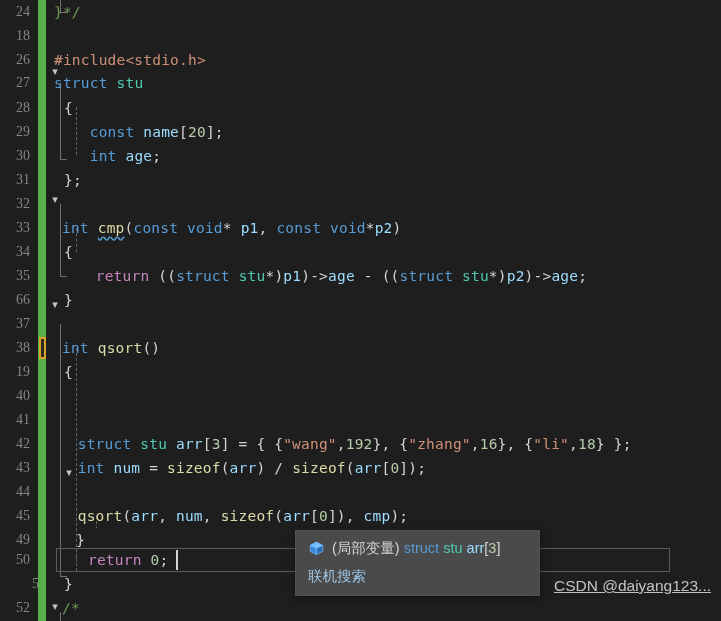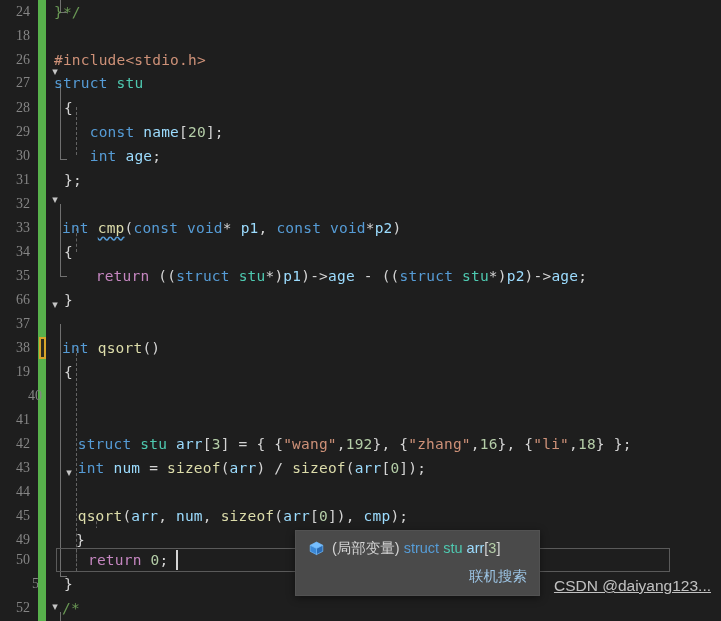--- a/index.html
+++ b/index.html
@@ -156,21 +156,20 @@
   .tt-kw   { color: #569cd6; }
   .tt-type { color: #4ec9b0; }
   .tt-var  { color: #9cdcfe; }
   .tt-num  { color: #b5cea8; }
   .tt-pun  { color: #d4d4d4; }
   .tt-link {
     margin-top: 9px;
     color: #9cc4e4;
     font-size: 14.5px;
     cursor: pointer;
-    text-align: right;
   }
 
   
   .watermark {
     position: absolute;
     color: #e5e5e5;
     opacity: 0.82;
     font-family: "Liberation Sans", sans-serif;
     font-size: 15.5px;
     white-space: nowrap;
@@ -291,21 +290,21 @@
     <div class="row" style="top:336px; position:absolute;">
       <span class="lno">38</span>
       <span class="code" style="left:62px;"><span class="kw">int</span> <span class="fn">qsort</span><span class="pun">()</span></span>
     </div>
 
     <div class="row" style="top:360px; position:absolute;">
       <span class="lno">19</span>
       <span class="code" style="left:64px;"><span class="pun">{</span></span>
     </div>
 
-    <div class="row" style="top:384px; position:absolute;margin-left:12px;">
+    <div class="row" style="top:384px; position:absolute;">
       <span class="lno">40</span>
       <span class="code"></span>
     </div>
 
     <div class="row" style="top:408px; position:absolute;">
       <span class="lno">41</span>
       <span class="code"></span>
     </div>
 
     <div class="row" style="top:432px; position:absolute;">

